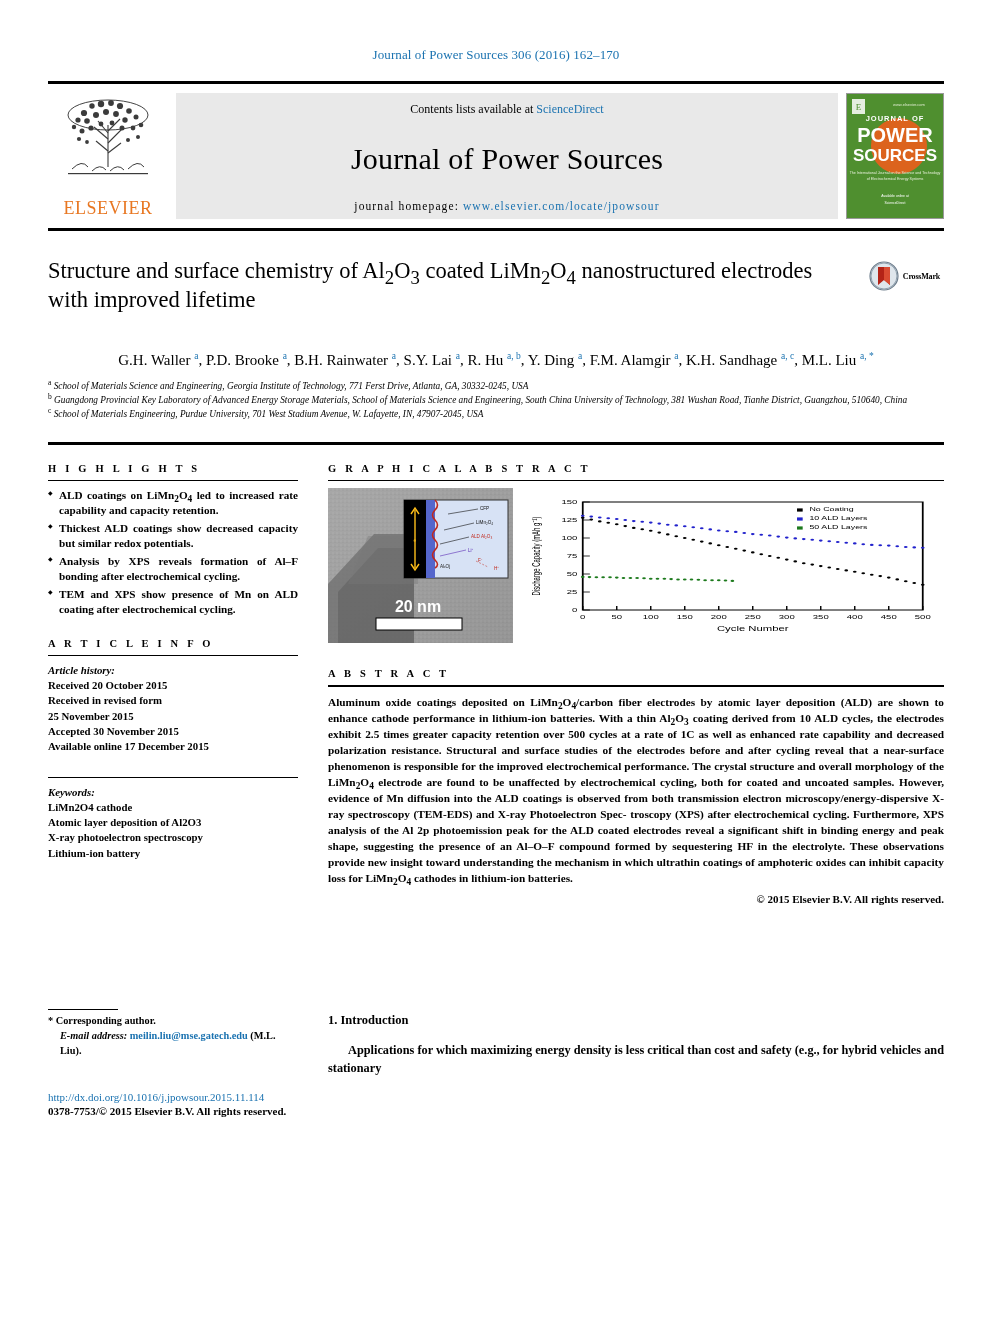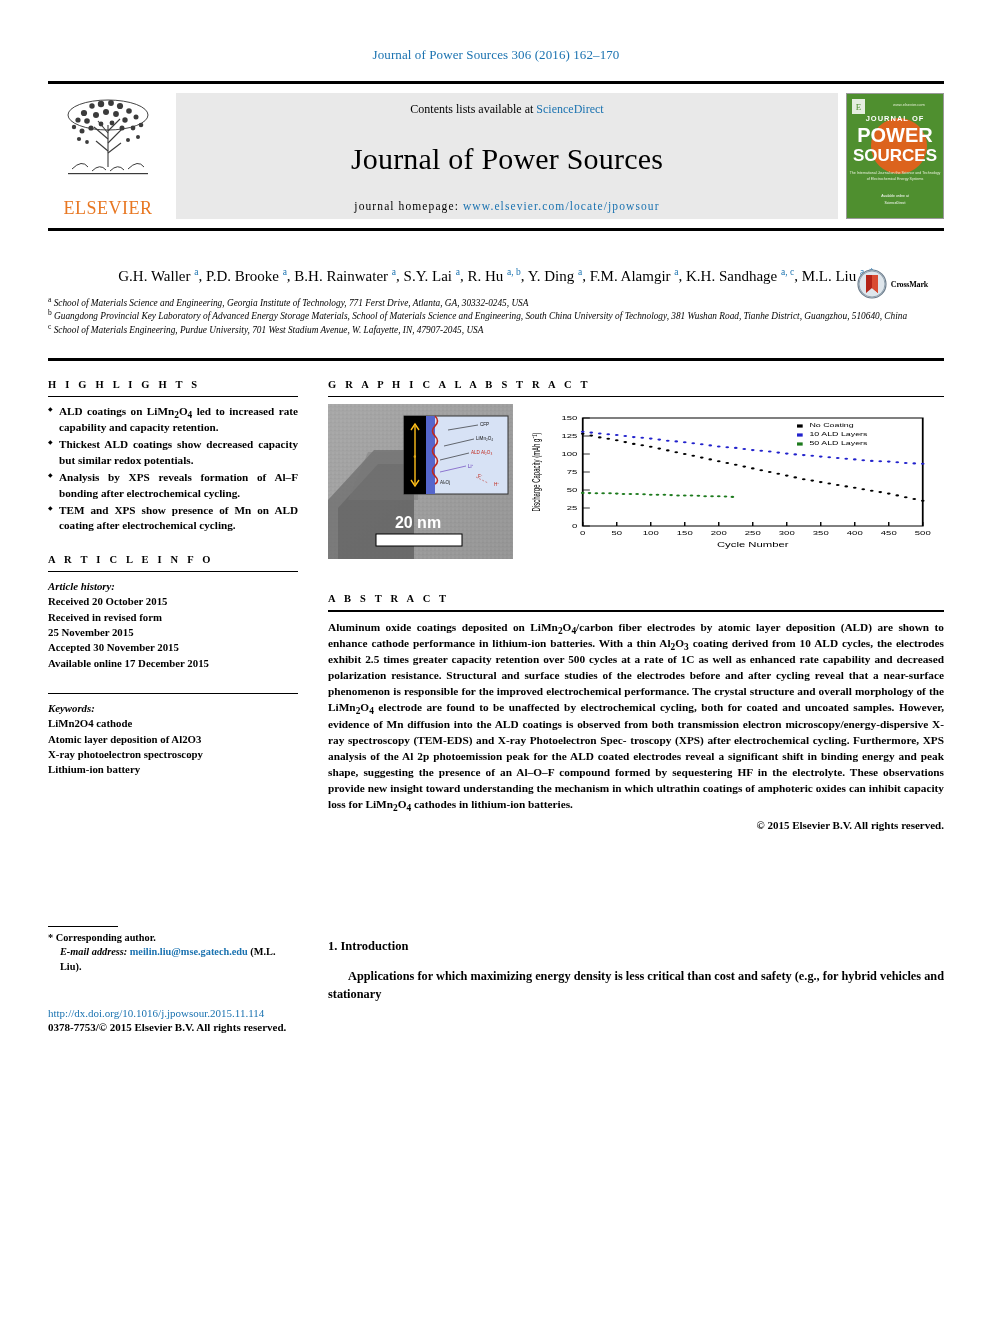--- a/index.html
+++ b/index.html
@@ -93,21 +93,21 @@
     margin-top: 34px;
     font-size: 15px;
     line-height: 1.5;
     font-family: "Liberation Serif", serif;
     text-align: center;
   }
   .authors sup { color: #1a72b0; font-size: 9.5px; }
   .affils { margin-top: 9px; font-size: 9.3px; font-style: italic; line-height: 1.5; }
   .affils sup { font-style: normal; font-size: 7.5px; }
   .crossmark {
-    position: absolute; right: 16px; top: 4px;
+    position: absolute; right: 4px; top: 4px;
     display: flex; align-items: center; gap: 4px;
   }
   .crossmark-label { font-size: 8px; font-weight: bold; letter-spacing: -.2px; }
 
   
   .hr-thick { border-top: 3px solid #000; margin: 20px 48px 0 48px; }
 
   
   .cols { display: flex; margin: 0 48px; gap: 30px; }
   .col-left  { width: 250px; flex: 0 0 250px; }
@@ -269,20 +269,23 @@
     <div class="crossmark">
       <svg width="30" height="30" viewBox="0 0 30 30">
         <circle cx="15" cy="15" r="14" fill="#dfe6ec" stroke="#6b7b8a" stroke-width="1.2"></circle>
         <path d="M9 6 L21 6 L21 24 L15 19 L9 24 Z" fill="#b32317"></path>
         <path d="M15 6 L21 6 L21 24 L15 19 Z" fill="#d94b32"></path>
         <ellipse cx="15" cy="15" rx="13" ry="13" fill="none" stroke="#8fa0ae" stroke-width="1"></ellipse>
       </svg>
       <span class="crossmark-label">CrossMark</span>
     </div>
 
+    <h1 class="paper-title">
+      Structure and surface chemistry of Al<sub>2</sub>O<sub>3</sub> coated LiMn<sub>2</sub>O<sub>4</sub> nanostructured electrodes with improved lifetime
+    </h1>
 
     <div class="authors">
       <span>G.H. Waller <sup>a</sup></span>,
       <span>P.D. Brooke <sup>a</sup></span>,
       <span>B.H. Rainwater <sup>a</sup></span>,
       <span>S.Y. Lai <sup>a</sup></span>,
       <span>R. Hu <sup>a, b</sup></span>,
       <span>Y. Ding <sup>a</sup></span>,
       <span>F.M. Alamgir <sup>a</sup></span>,
       <span>K.H. Sandhage <sup>a, c</sup></span>,
@@ -584,21 +587,21 @@
               <text x="164" y="23.4" font-family="Liberation Sans, sans-serif" font-size="5" fill="#000">No Coating</text>
               <rect x="157" y="29.4" width="3.2" height="3.2" fill="#2222cc"></rect>
               <text x="164" y="32.4" font-family="Liberation Sans, sans-serif" font-size="5" fill="#000">10 ALD Layers</text>
               <rect x="157" y="38.4" width="3.2" height="3.2" fill="#1d7a1d"></rect>
               <text x="164" y="41.4" font-family="Liberation Sans, sans-serif" font-size="5" fill="#000">50 ALD Layers</text>
             </g>
           </svg>
         </div>
       </div>
 
-      <div class="sec-head" style="margin-top:34px;">A B S T R A C T</div>
+      <div class="sec-head" style="margin-top:25px;">A B S T R A C T</div>
       <div class="sec-rule" style="border-top-width:2.2px;"></div>
 
       <div class="abstract">
         Aluminum oxide coatings deposited on LiMn<sub>2</sub>O<sub>4</sub>/carbon fiber electrodes by atomic layer deposition (ALD)
         are shown to enhance cathode performance in lithium-ion batteries. With a thin Al<sub>2</sub>O<sub>3</sub> coating derived
         from 10 ALD cycles, the electrodes exhibit 2.5 times greater capacity retention over 500 cycles at a rate of
         1C as well as enhanced rate capability and decreased polarization resistance. Structural and surface
         studies of the electrodes before and after cycling reveal that a near-surface phenomenon is responsible
         for the improved electrochemical performance. The crystal structure and overall morphology of the
         LiMn<sub>2</sub>O<sub>4</sub> electrode are found to be unaffected by electrochemical cycling, both for coated and uncoated

